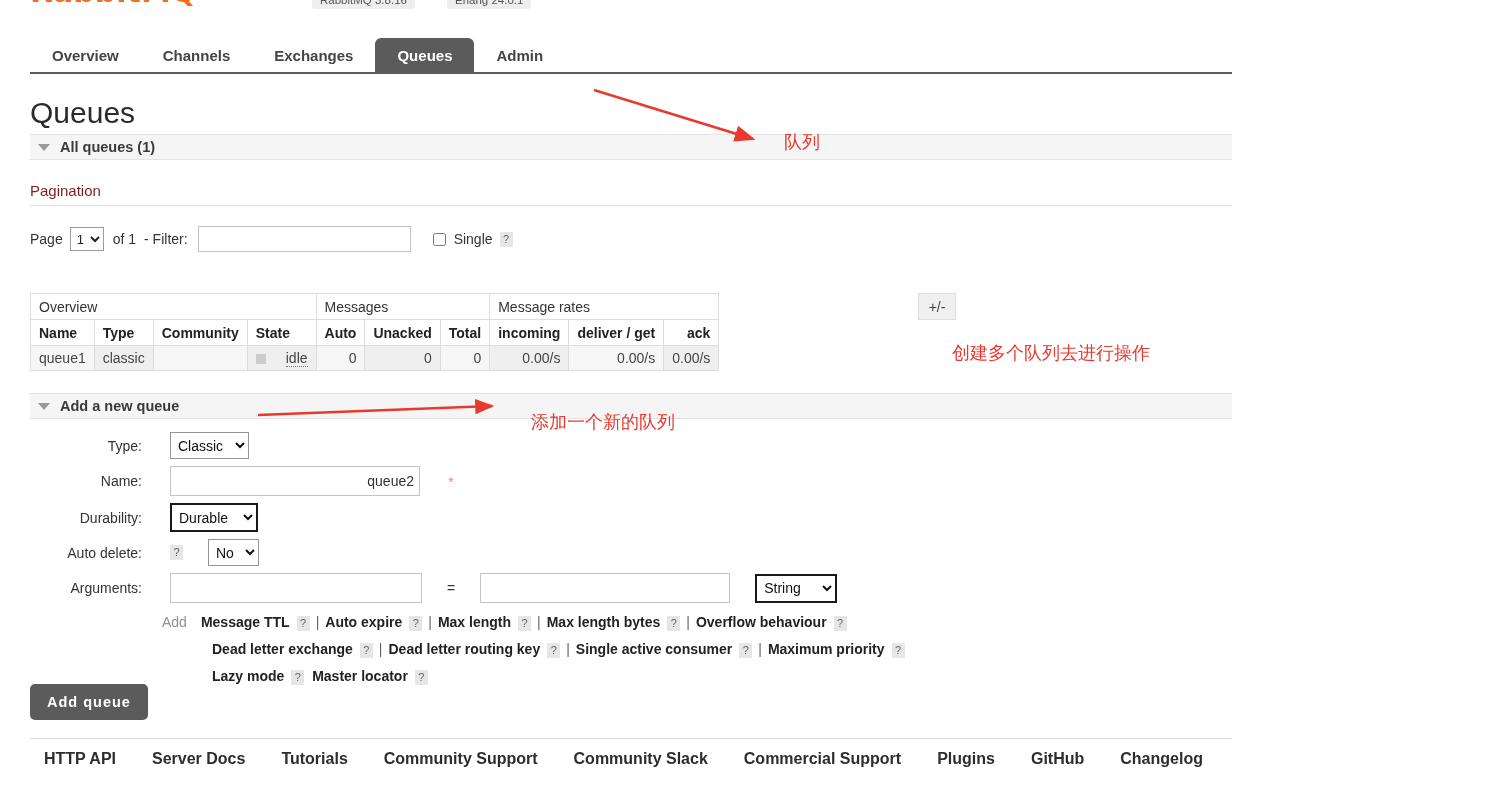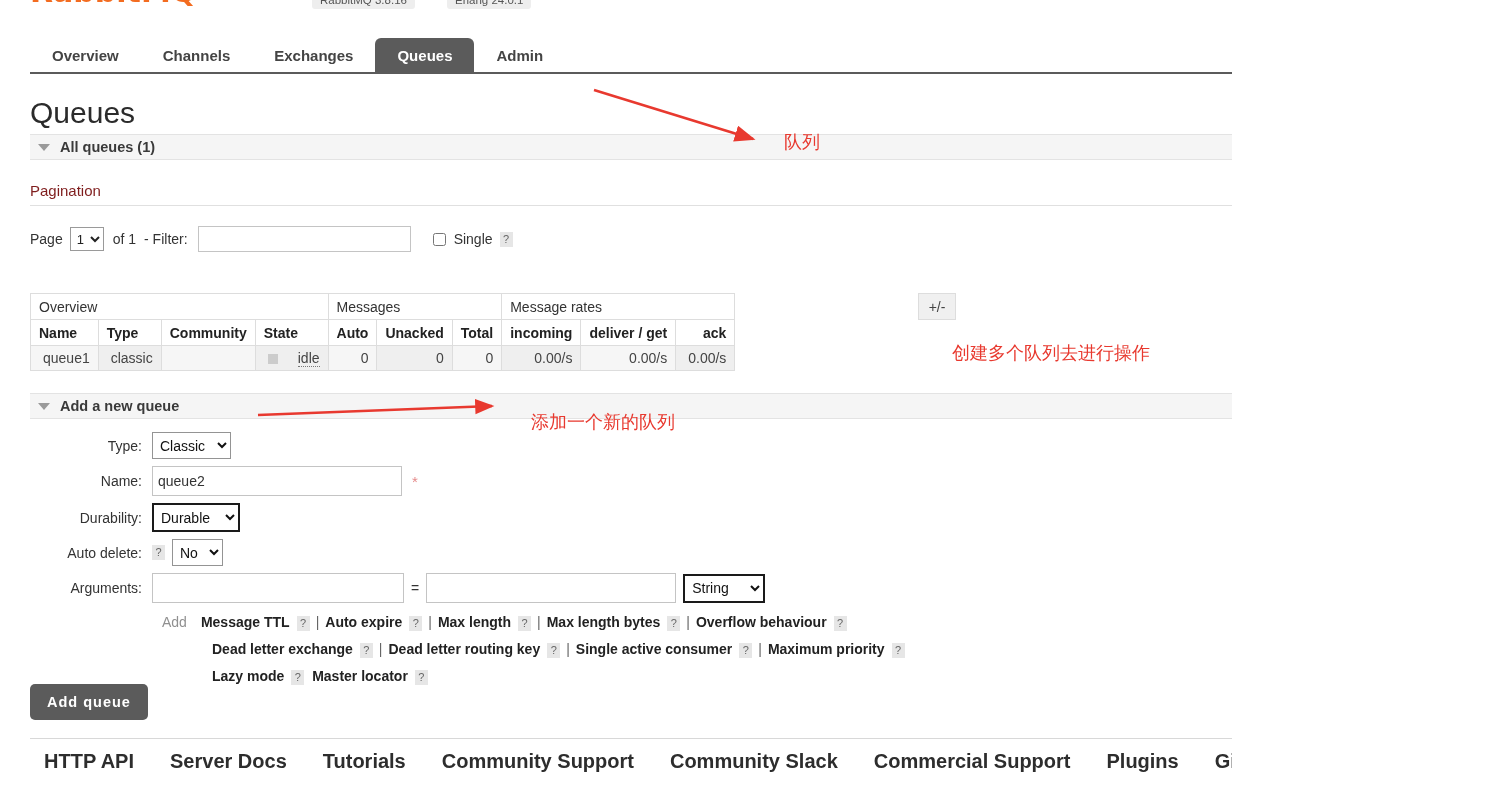--- a/index.html
+++ b/index.html
@@ -240,21 +240,20 @@
   .qtable tr.head-row th {
     background: #ffffff;
     font-weight: bold;
     color: #222222;
     height: 26px;
   }
   .qtable tr.data-row td {
     height: 24px;
     color: #444444;
     background: #f6f6f6;
-    padding-left: 12px;
   }
   .qtable tr.data-row td.alt { background: #efefef; }
   .qtable td.num, .qtable th.num { text-align: right; }
   .name-cell { font-weight: bold; color: #222222; }
   .state-cell { text-align: right; position: relative; padding-right: 10px; }
   .state-box {
     display: inline-block;
     width: 10px; height: 10px;
     background: #cccccc;
     margin-right: 20px;
@@ -286,20 +285,21 @@
     left: 30px;
     top: 432px;
     font-size: 14px;
     color: #333333;
   }
   .frow {
     display: flex;
     align-items: center;
     margin-bottom: 7px;
     min-height: 26px;
+    gap: 18px;
   }
   .flabel {
     width: 122px;
     text-align: right;
     padding-right: 10px;
     font-size: 14px;
     color: #333333;
     white-space: nowrap;
   }
   select.fsel {
@@ -316,20 +316,21 @@
     height: 29px;
   }
   input.ftext {
     height: 26px;
     border: 1px solid #c4c4c4;
     background: #ffffff;
     font-family: "Liberation Sans", sans-serif;
     font-size: 14px;
     color: #333333;
     padding: 14px 5px;
+    text-align: right;
   }
   input.name-input { width: 250px; }
   .req-star {
     color: #e58a8a;
     margin-left: 10px;
     font-size: 15px;
   }
   .autodel-q { margin: 0 7px 0 0; }
   .arg-key { width: 252px; }
   .arg-val { width: 250px; }
@@ -386,21 +387,21 @@
   }
   .footer {
     position: absolute;
     left: 44px;
     top: 750px;
     display: flex;
     align-items: center;
     gap: 0px;
   }
   .footer a {
-    font-size: 20px;
+    font-size: 16px;
     font-weight: bold;
     color: #2d2d2d;
     text-decoration: none;
     margin-right: 36px;
     white-space: nowrap;
     cursor: pointer;
   }
 
   
   .anno-text {

